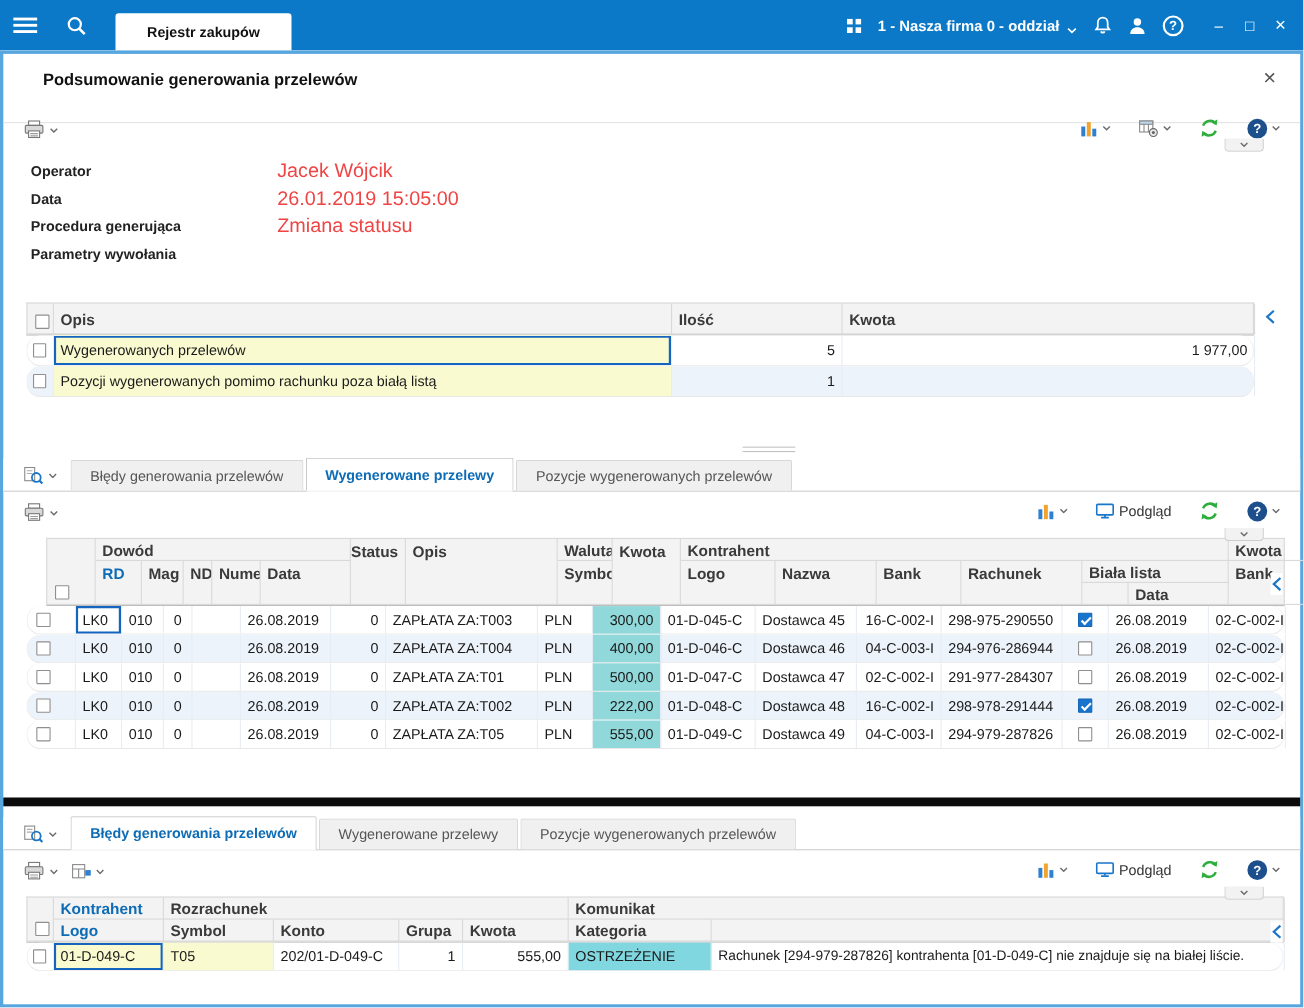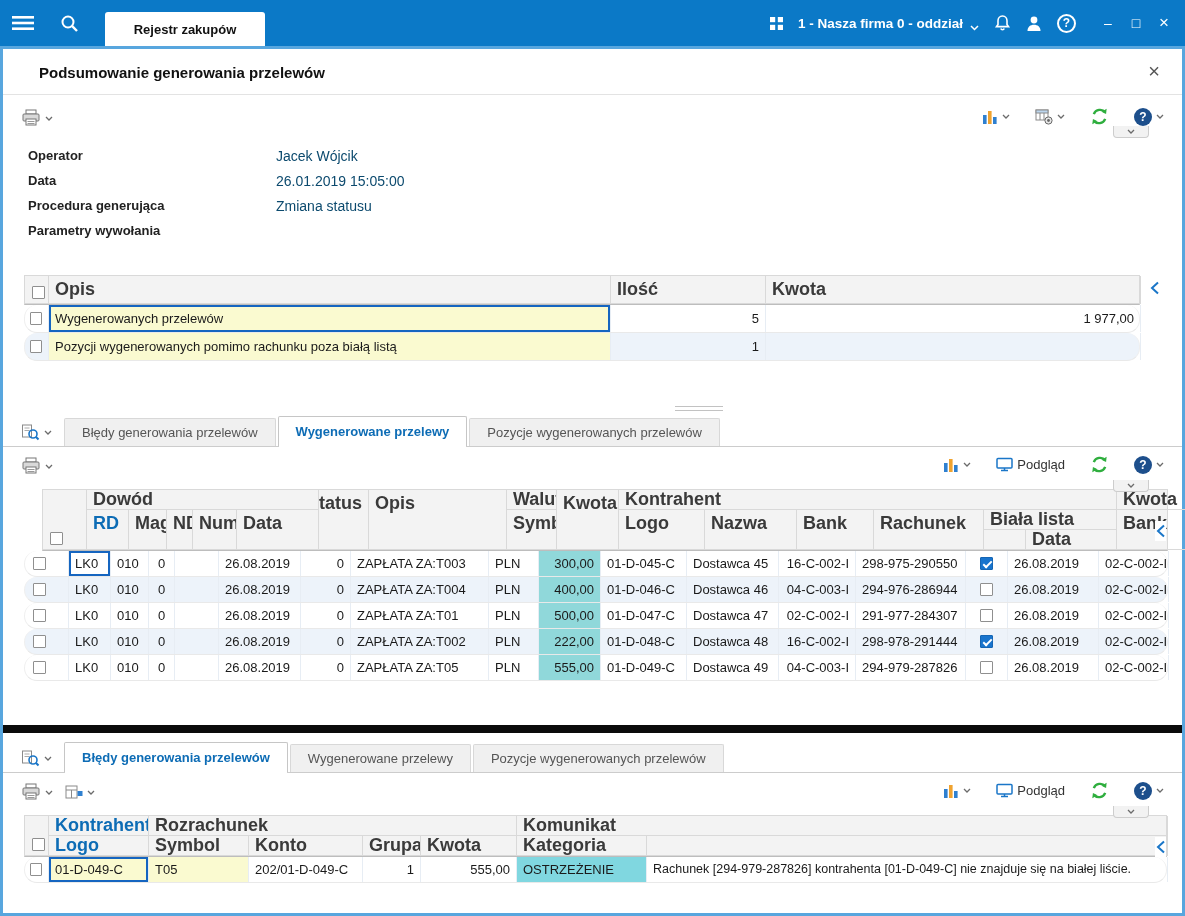--- a/index.html
+++ b/index.html
@@ -13,45 +13,45 @@
   .tb-tab { position:absolute; left:105px; top:12px; width:160px; height:34px; background:#fff; border-radius:3px 3px 0 0;
             display:flex; align-items:center; justify-content:center; font-size:13px; font-weight:bold; color:#111; }
   .tb-right { position:absolute; right:8px; top:0; height:46px; display:flex; align-items:center; gap:15px; }
   .company { display:flex; align-items:flex-end; gap:7px; color:#fff; font-size:13.5px; font-weight:bold; white-space:nowrap; }
   .win-controls { display:flex; align-items:center; gap:2px; margin-left:4px; }
   .win-btn { width:26px; height:32px; display:flex; align-items:center; justify-content:center; color:#fff; font-size:14px; }
 
   
   .frame { position:absolute; top:46px; left:0; width:1185px; height:870px; border:3px solid #58a6de; background:#fff; }
 
-  .dlg-head { position:absolute; top:0; left:0; right:0; height:46px; border-bottom:1px solid #e3e3e3; }
+  .dlg-head { position:absolute; top:0; left:0; right:0; height:63px; border-bottom:1px solid #e3e3e3; }
   .dlg-title { position:absolute; left:36px; top:0; height:46px; display:flex; align-items:center; font-size:15px; font-weight:bold; color:#111; }
   .dlg-close { position:absolute; right:22px; top:11px; font-size:20px; color:#555; line-height:22px; cursor:default; }
 
   .toolbar { position:absolute; left:0; right:0; display:flex; align-items:center; padding-left:18px; }
   .tool { display:flex; align-items:center; gap:4px; margin-right:12px; }
   .tool .lbl { font-size:13px; color:#333; }
   .tb-cluster { position:absolute; display:flex; align-items:center; gap:13px; }
   .help-badge { width:18px; height:18px; border-radius:50%; background:#1d4f8c; color:#fff; font-size:12px; font-weight:bold;
                 display:flex; align-items:center; justify-content:center; }
   .help-ring { width:19px; height:19px; border:2px solid #fff; border-radius:50%; color:#fff; font-size:12px; font-weight:bold;
                display:flex; align-items:center; justify-content:center; }
   .collapse-tab { position:absolute; width:36px; height:12px; background:#f2f2f2; border:1px solid #cdcdcd; border-top:none;
                   border-radius:0 0 4px 4px; display:flex; align-items:center; justify-content:center; z-index:5; }
 
   
   .info { position:absolute; left:25px; top:94px; }
   .info-row { display:flex; height:25px; align-items:center; }
   .info-label { width:224px; font-size:13px; font-weight:bold; color:#222; }
-  .info-value { font-size:14px; color:#0c4a6e;margin-left:24px; }
+  .info-value { font-size:18px; color:#ef4444; }
 
   
   .grid { position:absolute; font-size:13px; }
   .ghead { display:grid; grid-auto-rows:20px; background:#f3f3f3; border:1px solid #d9d9d9; border-bottom:1px solid #bdbdbd; }
-  .ghead .h { font-size:18px; font-weight:bold; color:#3a3a3a; padding:1px 6px; border-right:1px solid #d9d9d9;
+  .ghead .h { font-size:14px; font-weight:bold; color:#3a3a3a; padding:1px 6px; border-right:1px solid #d9d9d9;
               border-bottom:1px solid #d9d9d9; white-space:nowrap; overflow:hidden; display:flex; align-items:center; }
   .h.top { align-items:flex-start; padding-top:3px; }
   .h.r { justify-content:flex-end; }
   .h.sorted { color:#0d6cb5; }
   .h.sel { align-items:flex-end; padding:0 0 4px 7px; }
   .trow { display:grid; height:26px; border-bottom:1px solid #e9e9e9; border-left:1px solid #efefef; border-right:1px solid #efefef; background:#fff;border-radius:13px; }
   .trow.alt { background:#edf3fa; }
   .trow .c { padding:0 6px; line-height:25px; border-right:1px solid #e7edf4; overflow:visible; white-space:nowrap; }
   .c.clip { overflow:hidden; }
   .c.r { text-align:right; }

